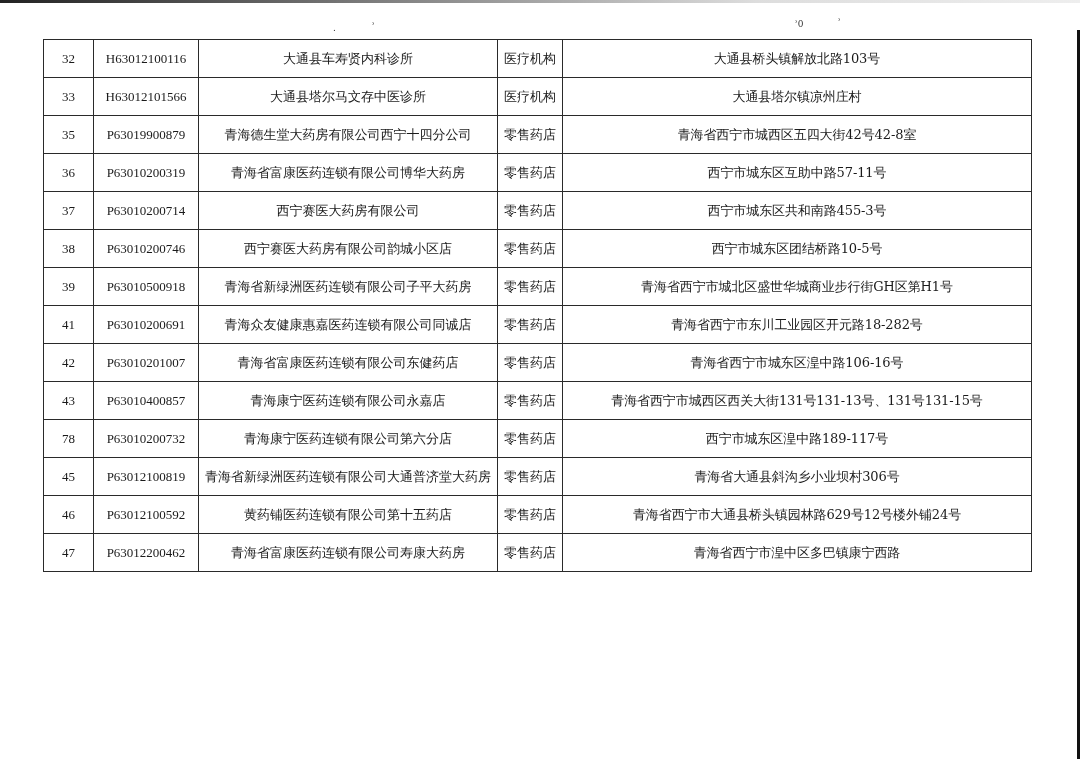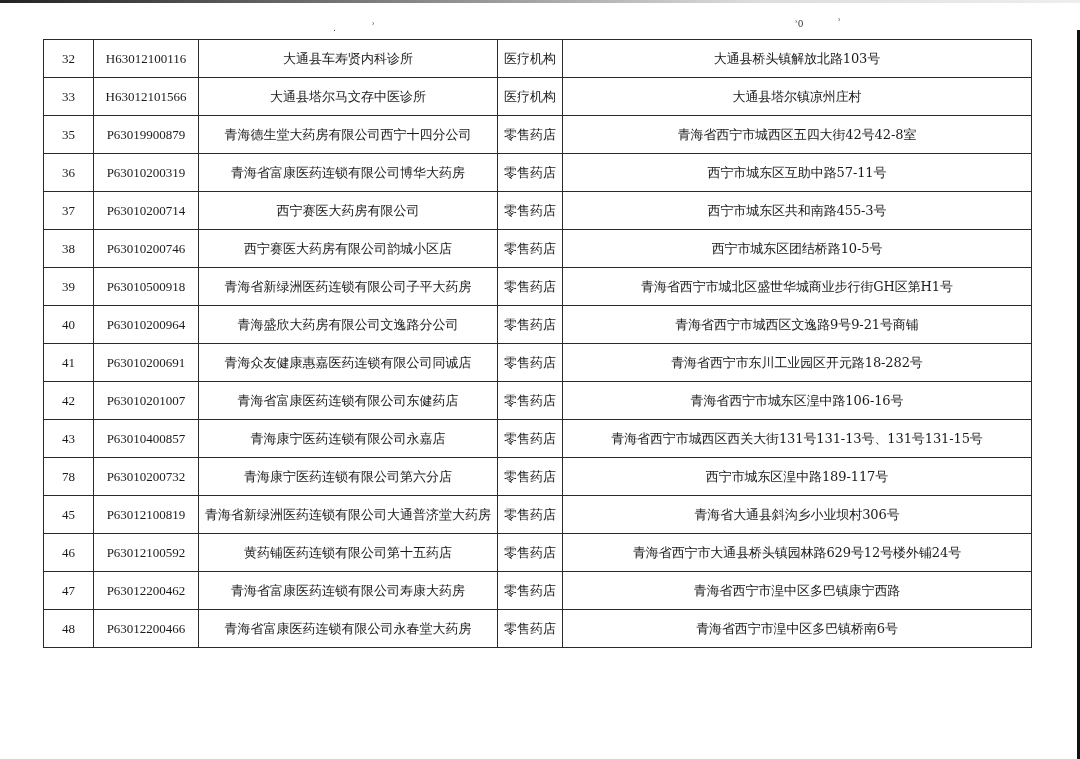--- a/index.html
+++ b/index.html
@@ -127,27 +127,20 @@
   </tr>
 
   <tr>
     <td class="c-no">39</td>
     <td class="c-code">P63010500918</td>
     <td class="c-name">青海省新绿洲医药连锁有限公司子平大药房</td>
     <td class="c-type">零售药店</td>
     <td class="c-addr">青海省西宁市城北区盛世华城商业步行街GH区第H1号</td>
   </tr>
 
-  <tr>
-    <td class="c-no">40</td>
-    <td class="c-code">P63010200964</td>
-    <td class="c-name">青海盛欣大药房有限公司文逸路分公司</td>
-    <td class="c-type">零售药店</td>
-    <td class="c-addr">青海省西宁市城西区文逸路9号9-21号商铺</td>
-  </tr>
 
   <tr>
     <td class="c-no">41</td>
     <td class="c-code">P63010200691</td>
     <td class="c-name">青海众友健康惠嘉医药连锁有限公司同诚店</td>
     <td class="c-type">零售药店</td>
     <td class="c-addr">青海省西宁市东川工业园区开元路18-282号</td>
   </tr>
 
   <tr>
@@ -191,21 +184,14 @@
   </tr>
 
   <tr>
     <td class="c-no">47</td>
     <td class="c-code">P63012200462</td>
     <td class="c-name">青海省富康医药连锁有限公司寿康大药房</td>
     <td class="c-type">零售药店</td>
     <td class="c-addr">青海省西宁市湟中区多巴镇康宁西路</td>
   </tr>
 
-  <tr>
-    <td class="c-no">48</td>
-    <td class="c-code">P63012200466</td>
-    <td class="c-name">青海省富康医药连锁有限公司永春堂大药房</td>
-    <td class="c-type">零售药店</td>
-    <td class="c-addr">青海省西宁市湟中区多巴镇桥南6号</td>
-  </tr>
 </tbody>
 </table>
 
 </body></html>

